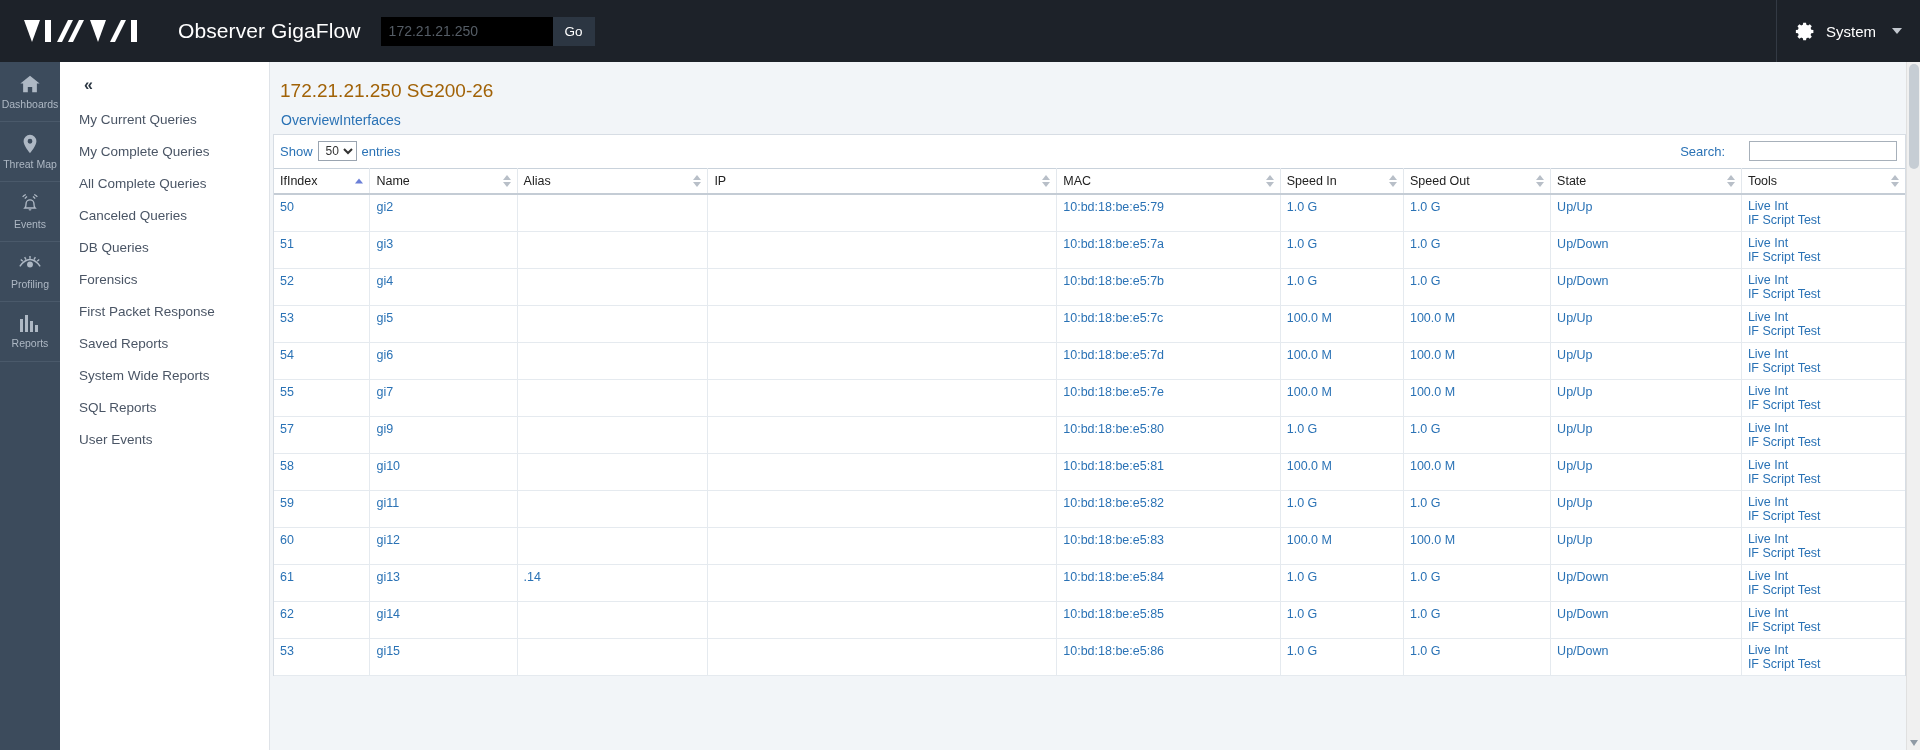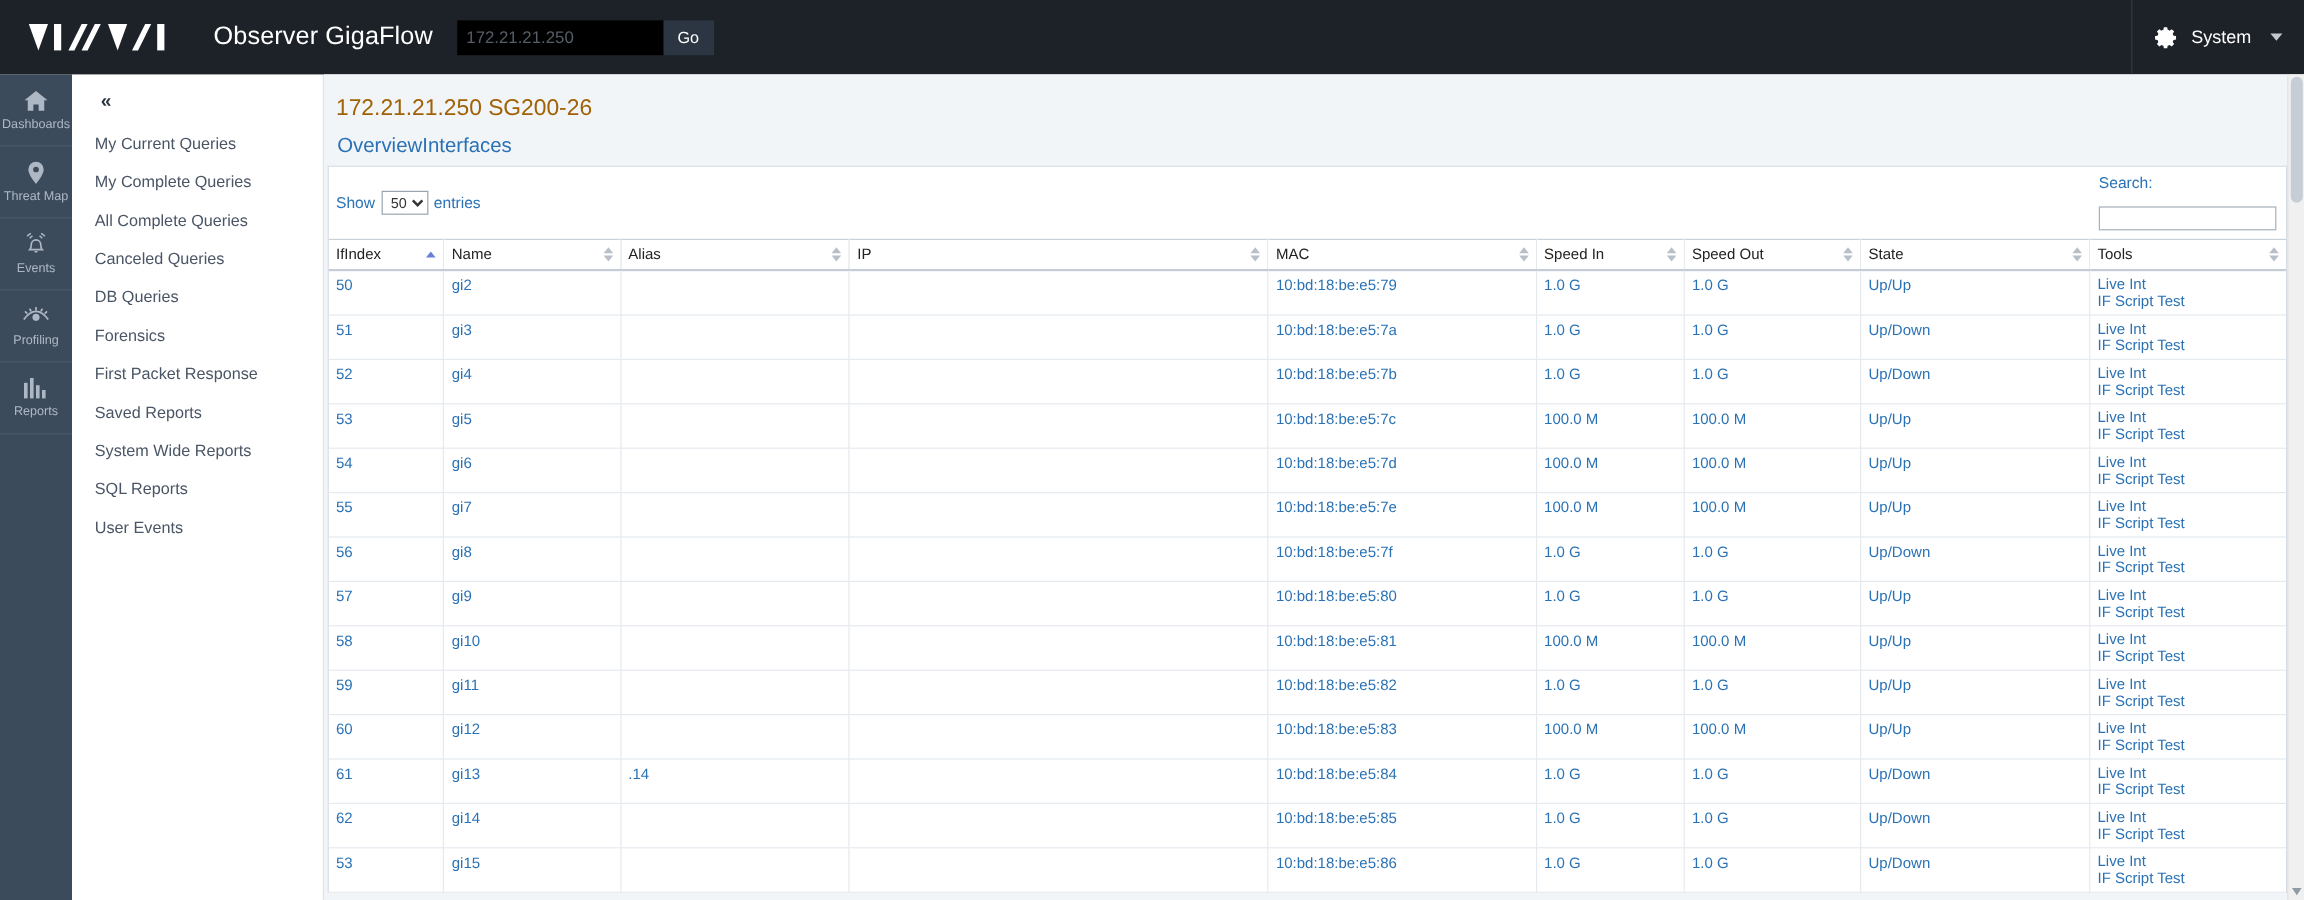--- a/index.html
+++ b/index.html
@@ -137,21 +137,21 @@
     padding: 18px 0 0 8px;
   }
   .page-title {
     color: #a16207;
     font-size: 19px;
     font-weight: normal;
     padding-left: 2px;
   }
   .tab-links {
     padding: 10px 0 6px 3px;
-    font-size: 17px;
+    font-size: 14px;
   }
   .tab-links a {
     color: #2a72b5;
     text-decoration: none;
     cursor: pointer;
   }
 
   .panel {
     margin: 0 14px 0 3px;
     background: #ffffff;
@@ -168,21 +168,21 @@
   .show-entries { display: flex; align-items: center; gap: 5px; }
   .entries-select {
     height: 20px;
     font-size: 12px;
     border: 1px solid #9aa4b0;
     background: #fff;
     color: #333;
     font-family: "Liberation Sans", sans-serif;
     padding-left: 3px;
   }
-  .search-zone { display: flex; gap: 12px; flex-direction: column; }
+  .search-zone { display: flex; align-items: center; gap: 24px; }
   .search-input {
     width: 148px; height: 20px;
     border: 1px solid #a7b0ba;
     outline: none;
     font-size: 12px;
     padding: 0 4px;
     font-family: "Liberation Sans", sans-serif;
   }
 
   
@@ -577,34 +577,20 @@
               <td>10:bd:18:be:e5:7e</td>
               <td>100.0 M</td>
               <td>100.0 M</td>
               <td>Up/Up</td>
               <td class="tools-cell">
                 <a>Live Int</a>
                 <a>IF Script Test</a>
               </td>
             </tr>
             <tr>
-              <td>56</td>
-              <td>gi8</td>
-              <td></td>
-              <td></td>
-              <td>10:bd:18:be:e5:7f</td>
-              <td>1.0 G</td>
-              <td>1.0 G</td>
-              <td>Up/Down</td>
-              <td class="tools-cell">
-                <a>Live Int</a>
-                <a>IF Script Test</a>
-              </td>
-            </tr>
-            <tr>
               <td>57</td>
               <td>gi9</td>
               <td></td>
               <td></td>
               <td>10:bd:18:be:e5:80</td>
               <td>1.0 G</td>
               <td>1.0 G</td>
               <td>Up/Up</td>
               <td class="tools-cell">
                 <a>Live Int</a>

